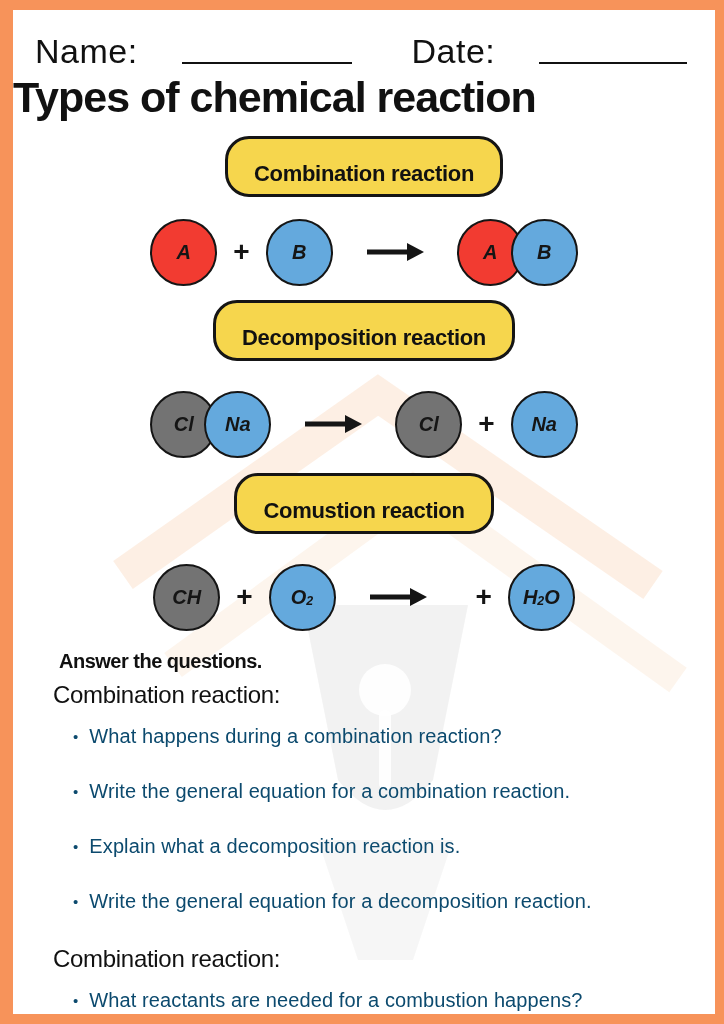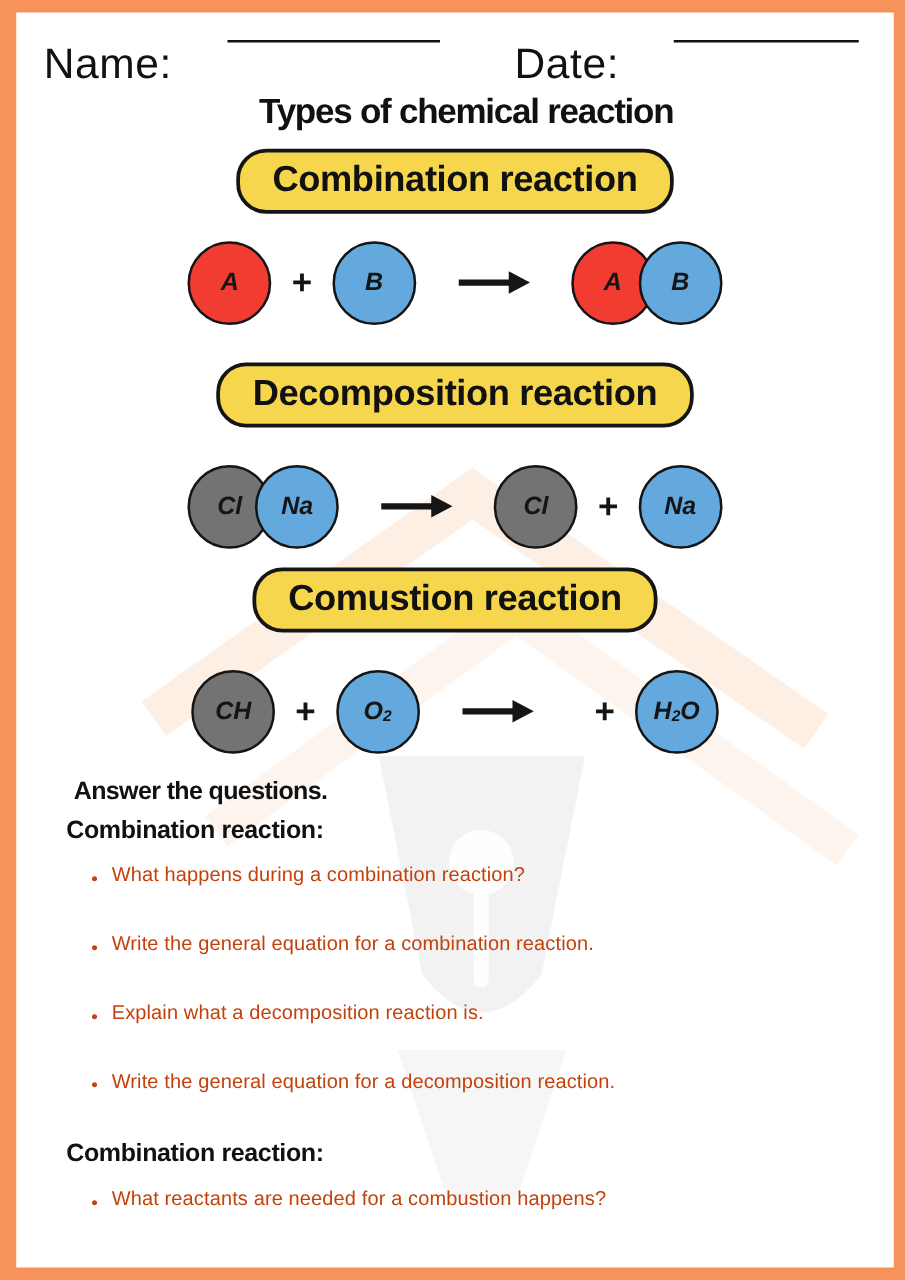--- a/index.html
+++ b/index.html
@@ -22,62 +22,61 @@
     inset: 0;
     pointer-events: none;
     z-index: 0;
   }
 
   .content { position: relative; z-index: 1; }
 
   
   .header-row {
     display: flex;
-    align-items: flex-start;
+    align-items: flex-end;
     margin: 22px 22px 0 22px;
     gap: 40px;
   }
   .field-label {
     font-size: 34px;
     font-weight: 400;
     letter-spacing: 0.5px;
     white-space: nowrap;
   }
   .fill-line {
     flex: 1;
     border-bottom: 2px solid #111;
     margin: 0 6px 7px 4px;
     height: 1px;
   }
   .fill-line.name { flex: 1.15; margin-right: 20px; }
 
   .page-title {
-    text-align: center;
-    font-size: 28px;
+    text-align: left;
+    font-size: 43px;
     font-weight: 900;
     letter-spacing: -1px;
     margin-top: 2px;
-    padding-left: 18px;
   }
 
   
   .banner {
     display: block;
     width: fit-content;
     margin: 0 auto;
-    padding: 6px 26px 7px;
+    padding: 22px 26px 7px;
     background: #f6d64d;
     border: 3px solid #151515;
     border-radius: 24px;
-    font-size: 29px;
+    font-size: 22px;
     font-weight: 800;
     letter-spacing: -0.3px;
   }
   #banner-0 { margin-top: 14px; }
-  #banner-1 { margin-top: 27px; text-align: center; }
+  #banner-1 { margin-top: 11px; text-align: center; }
   #banner-2 { margin-top: 12px; }
 
   .reaction-row {
     display: flex;
     align-items: center;
     justify-content: center;
     height: 74px;
   }
   #row-0 { margin-top: 18px; }
   #row-1 { margin-top: 26px; }
@@ -117,33 +116,33 @@
 
   
   .questions { margin: 16px 26px 0 40px; }
   .q-heading {
     font-size: 20px;
     font-weight: 700;
     letter-spacing: -0.5px;
     margin: 0 0 8px 6px;
   }
   .q-title {
-    font-size: 20px;
-    font-weight: 700;
+    font-size: 24px;
+    font-weight: 400;
     letter-spacing: -0.3px;
     margin: 22px 0 16px 0;
   }
   .q-section:first-of-type .q-title { margin-top: 6px; }
   .q-item {
     display: flex;
     align-items: flex-start;
     gap: 11px;
-    font-size: 16px;
+    font-size: 20px;
     font-weight: 400;
-    color: #c2410c;
+    color: #0c4a6e;
     margin: 0 0 31px 20px;
     letter-spacing: 0.1px;
   }
   .q-item::before {
     content: "\2022";
     font-size: 15px;
     line-height: 24px;
   }
 </style>
 </head>

